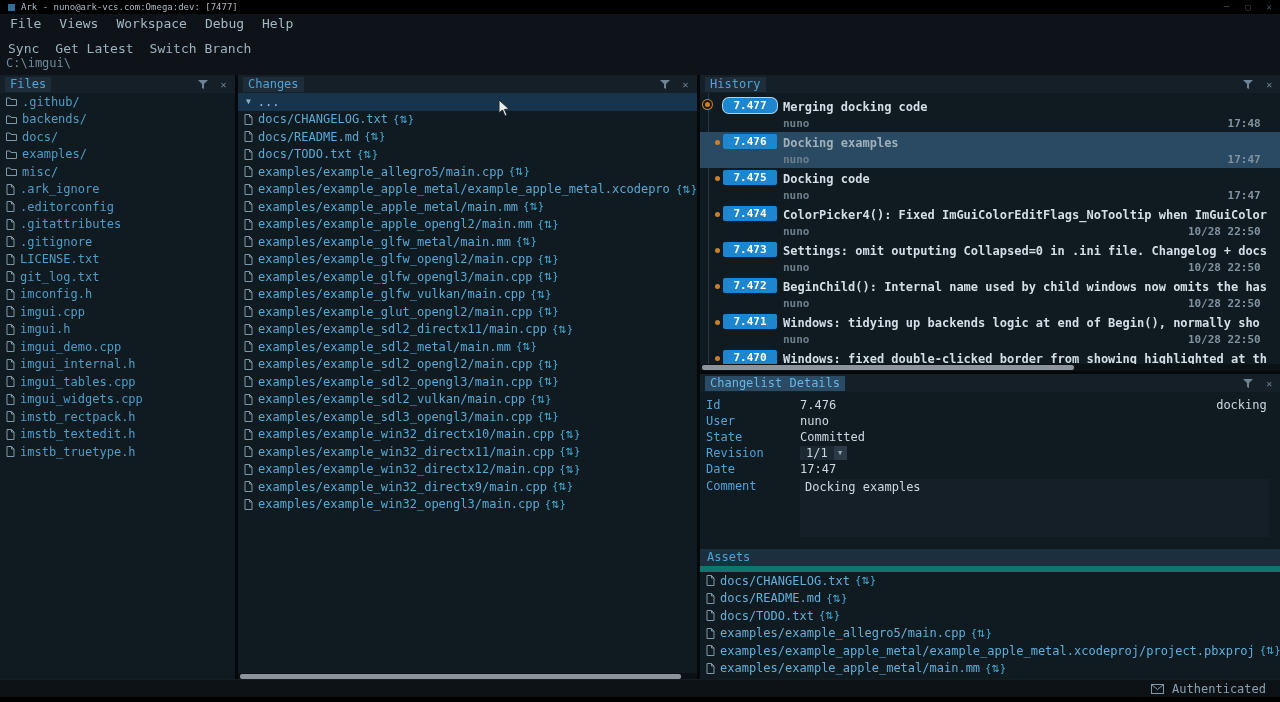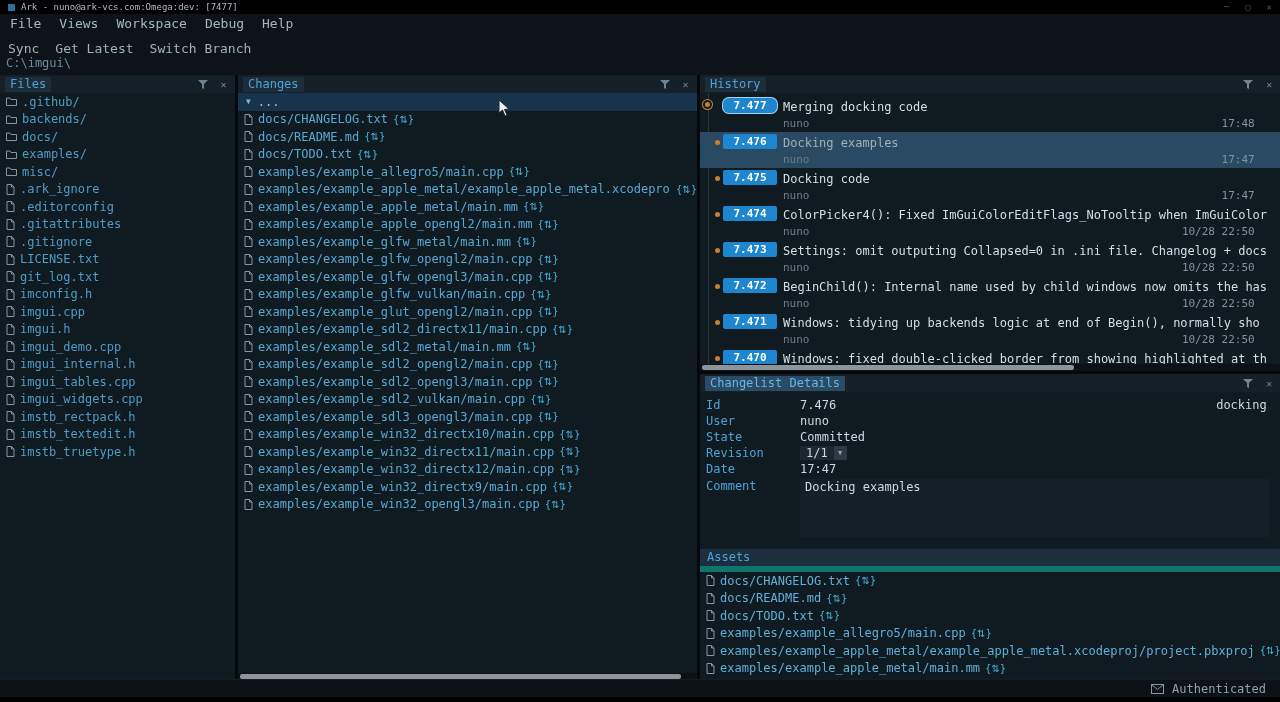--- a/index.html
+++ b/index.html
@@ -47,25 +47,25 @@
   
   .commit-list{flex:1;overflow:hidden;position:relative;padding-top:3px;}
   .commit-list::before{content:'';position:absolute;left:8px;top:0;bottom:0;width:1px;background:#263741;}
   .commit{height:36px;display:flex;align-items:flex-start;position:relative;padding-left:23px;cursor:default;}
   .commit.selected{background:#2a4a63;}
   .tl-dot{position:absolute;left:15px;top:8px;width:5px;height:5px;border-radius:50%;background:#c8802f;}
   .commit.current .tl-dot{left:5px;top:6px;width:5px;height:5px;box-shadow:0 0 0 2px #101a21,0 0 0 3px #c8802f;}
   .rev-badge{min-width:54px;height:15px;margin-top:2px;background:#1e85cf;color:#fff;font-size:11px;font-weight:bold;
              display:flex;align-items:center;justify-content:center;border-radius:2px;flex:none;}
   .commit.current .rev-badge{box-shadow:0 0 0 1px #a8d4ef;border-radius:6px;}
-  .commit-body{flex:1;min-width:0;padding-left:6px;}
+  .commit-body{flex:1;min-width:0;padding-left:6px;font-weight:bold;}
   .commit-msg{font-size:12px;color:#d3dfe7;line-height:17px;white-space:nowrap;overflow:hidden;}
   .commit.selected .commit-msg{color:#9fb0bb;}
   .commit-sub{display:flex;font-size:11px;color:#6c7f8b;line-height:15px;}
-  .commit-time{margin-left:auto;padding-right:26px;color:#8093a0;}
+  .commit-time{margin-left:auto;padding-right:20px;color:#8093a0;}
   .hscroll{height:7px;background:#0b1115;position:relative;flex:none;}
   .hthumb{position:absolute;top:1px;height:5px;background:#8d959c;border-radius:2px;}
   
   .fields{padding-top:5px;}
   .field{display:flex;height:16px;align-items:center;font-size:12px;padding-left:6px;}
   .f-label{width:94px;flex:none;color:#4da3d8;}
   .f-value{color:#cdd9e2;}
   .f-branch{margin-left:auto;padding-right:14px;color:#cdd9e2;}
   .combo{display:flex;align-items:center;height:14px;background:#1b2731;}
   .combo-val{padding:0 6px;color:#cdd9e2;font-size:12px;}

